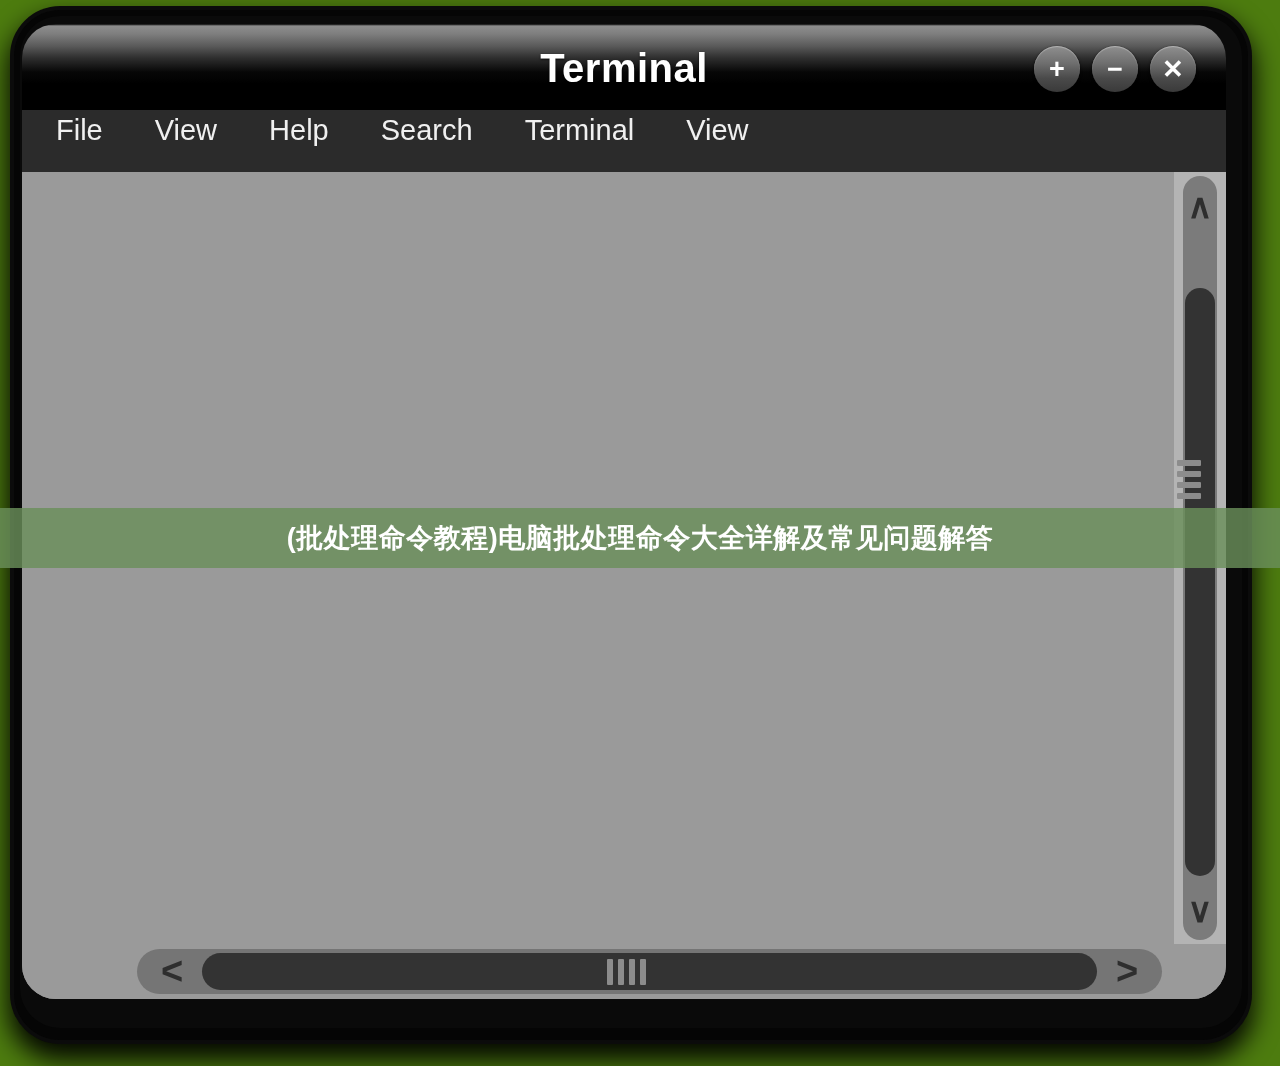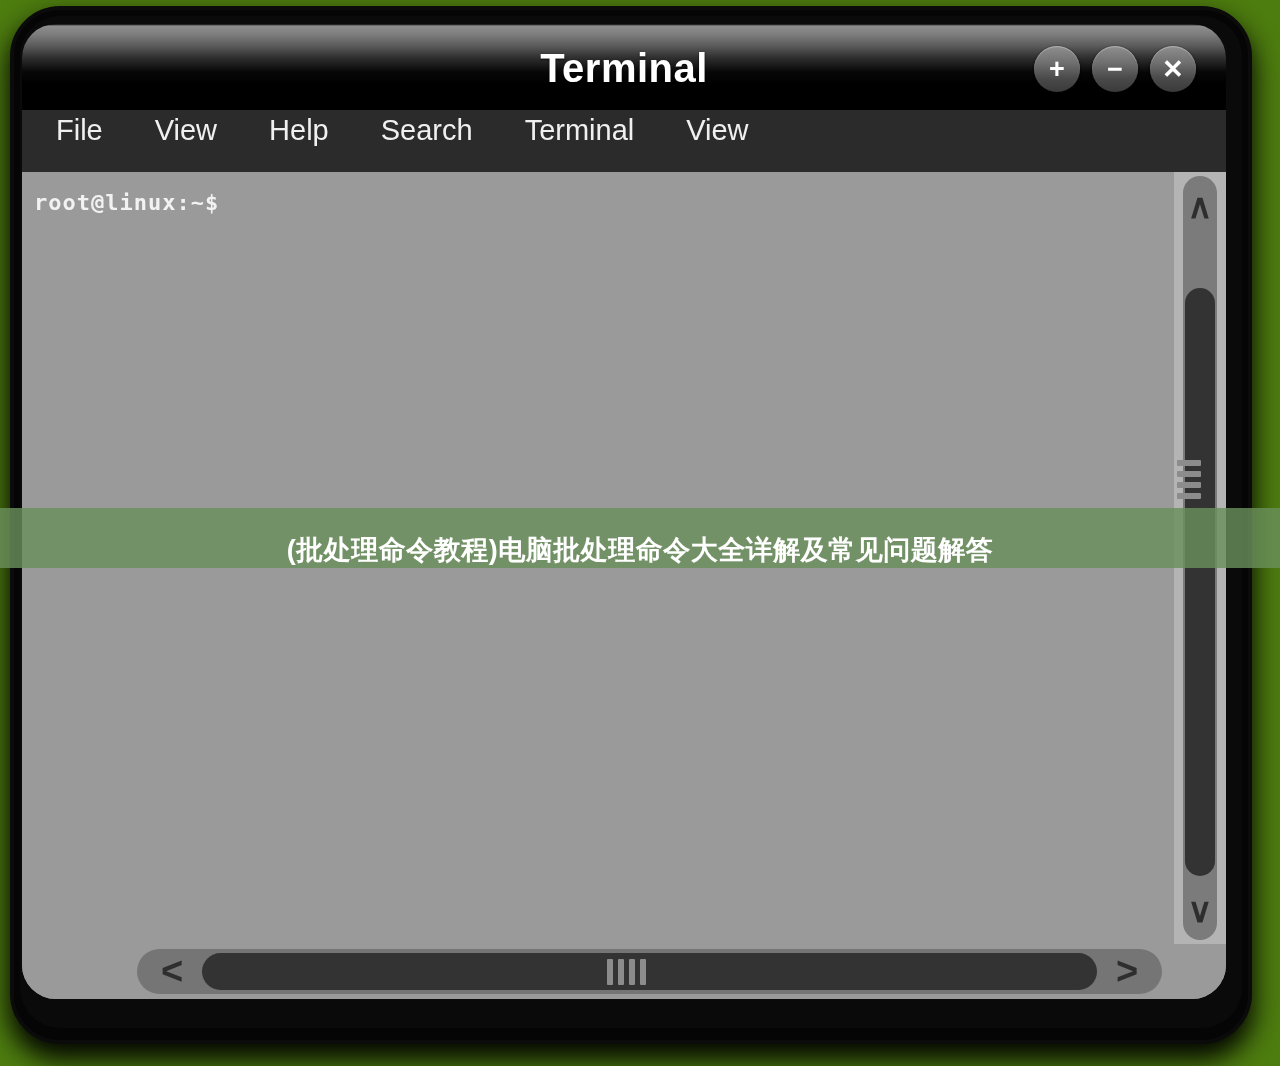--- a/index.html
+++ b/index.html
@@ -279,21 +279,21 @@
 
   
   .banner {
     position: absolute;
     left: 0;
     top: 508px;
     width: 1280px;
     height: 60px;
     background: rgba(106,143,90,0.82);
     display: flex;
-    align-items: flex-end;
+    align-items: center;
     justify-content: center;
     z-index: 50;
     pointer-events: none;
   }
   .banner-text {
     color: #ffffff;
     font-size: 27px;
     font-weight: bold;
     letter-spacing: 0.5px;
     white-space: nowrap;
@@ -328,21 +328,20 @@
       <div class="menu-item">File</div>
       <div class="menu-item">View</div>
       <div class="menu-item">Help</div>
       <div class="menu-item">Search</div>
       <div class="menu-item">Terminal</div>
       <div class="menu-item">View</div>
     </div>
 
     <div class="term-area">
 
-      <div class="term-text">root@linux:~$</div>
 
       <div class="vscroll">
         <div class="vscroll-track"></div>
         <div class="vs-arrow up">∧</div>
         <div class="vthumb"></div>
         <div class="vgrip">
           <i></i>
             <i></i>
             <i></i>
             <i></i>

